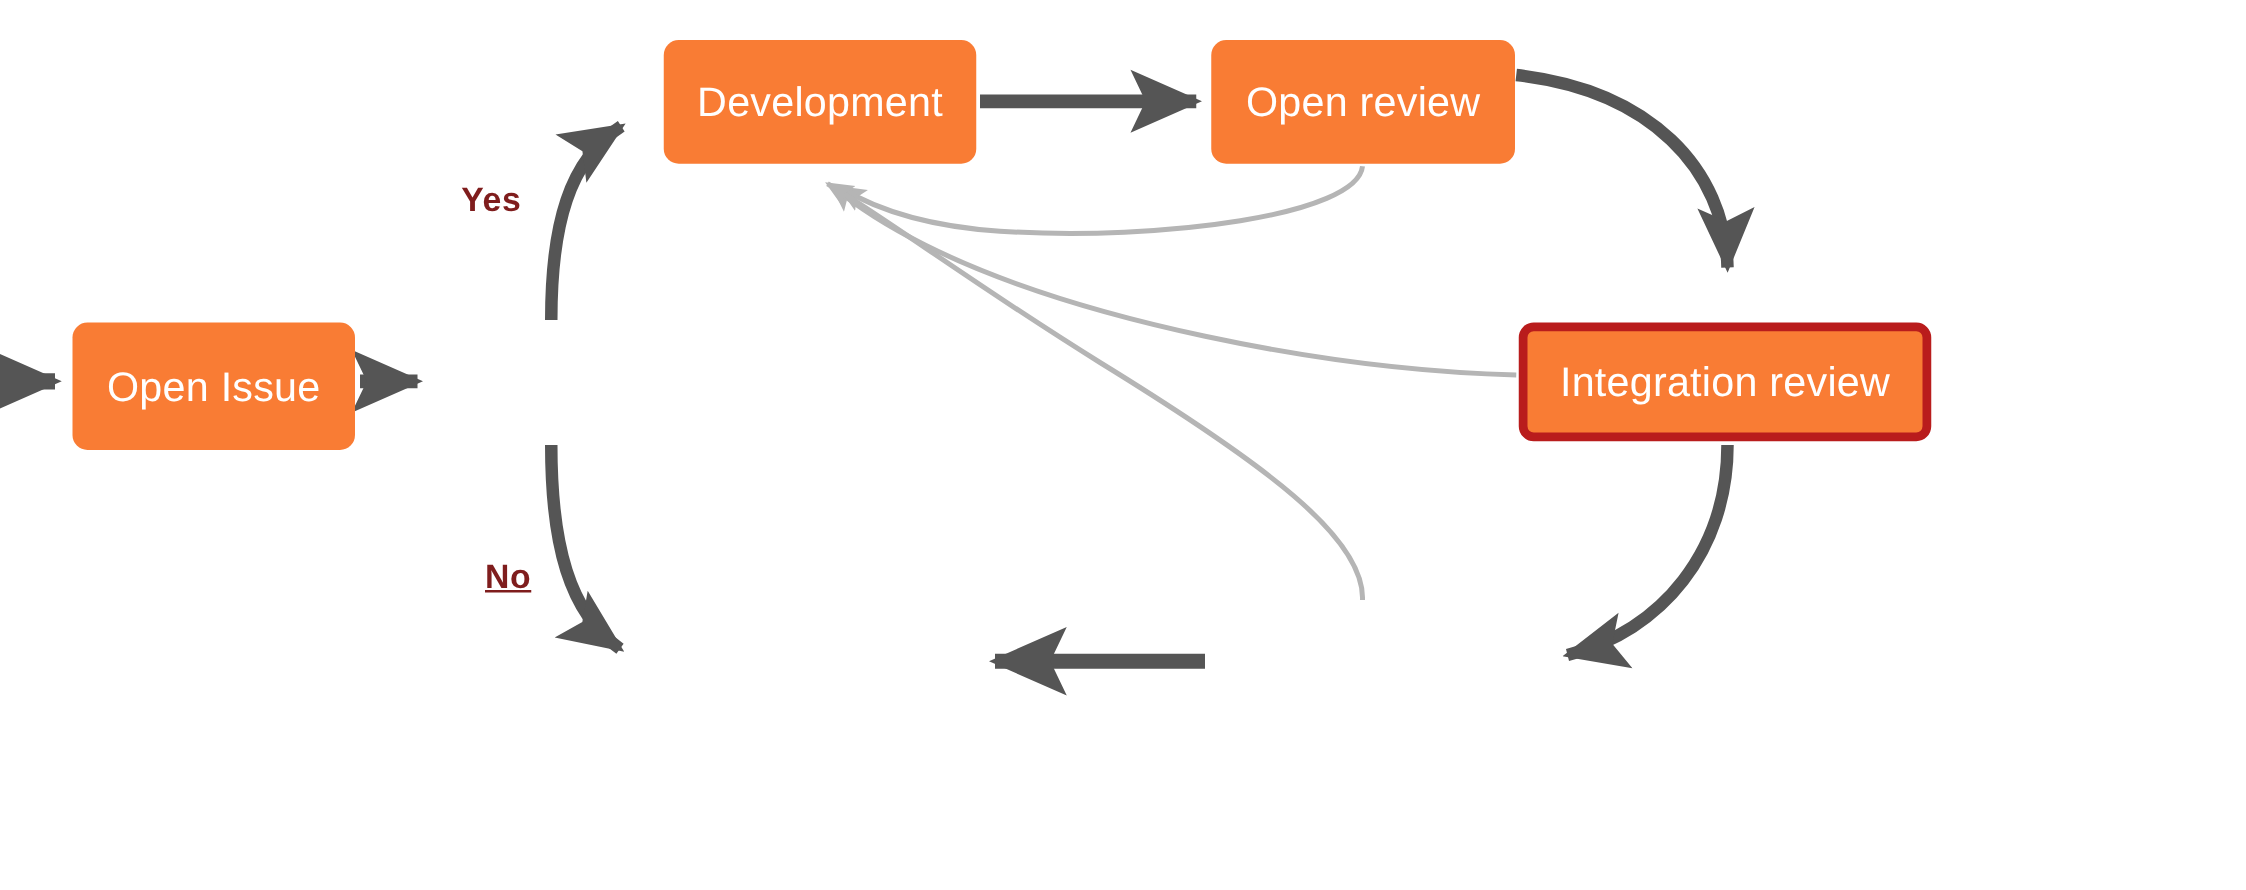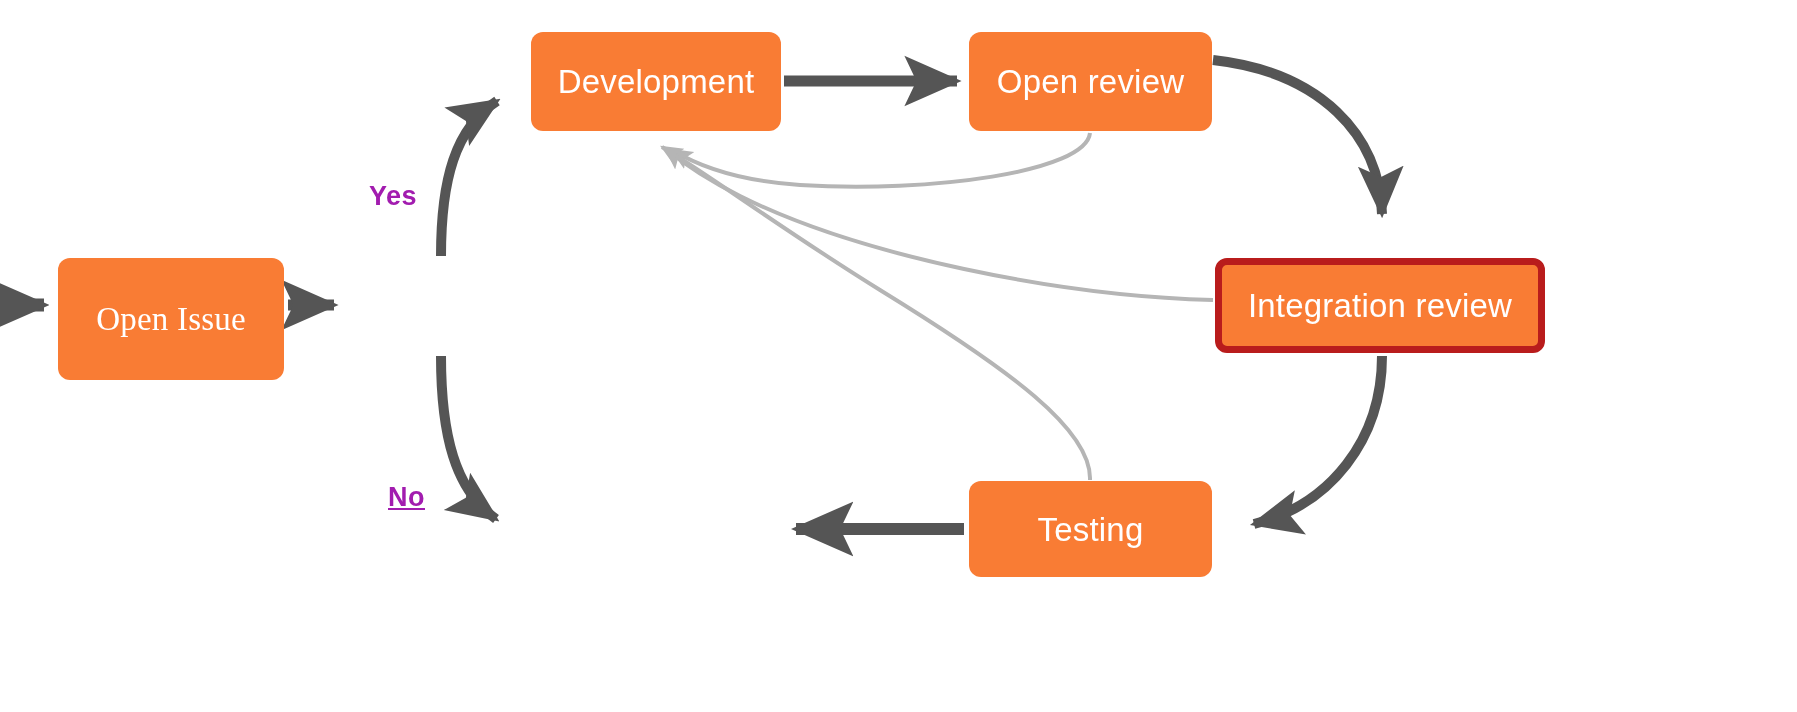--- a/index.html
+++ b/index.html
@@ -34,27 +34,26 @@
     letter-spacing:0.2px;
     line-height:1;
     white-space:nowrap;
     user-select:none;
   }
   .node.bordered{
     border:7px solid #b91c1c;
   }
   .edge-label{
     position:absolute;
-    color:#a21caf;
+    color:#7f1d1d;
     font-size:27px;
     font-weight:bold;
     letter-spacing:0.5px;
     white-space:nowrap;
     user-select:none;
-    margin-top:36px;
   }
 </style>
 </head>
 <body>
 
 <div id="stage">
 
   <svg id="edges" viewBox="0 0 1797 712" width="1797" height="712">
     <defs>
       <marker id="arrowDark" viewBox="0 0 10 10" refX="9.2" refY="5" markerWidth="5.2" markerHeight="5.2" orient="auto-start-reverse">
@@ -103,40 +102,37 @@
 
     <g>
       <path d="M 1213 300 C 1060 296 860 256 740 196 C 708 180 684 164 666 149" fill="none" stroke="#b5b5b5" stroke-width="4" marker-end="url(#arrowLight)"></path>
     </g>
 
     <g>
       <path d="M 1090 480 C 1092 430 1010 370 880 290 C 780 228 708 174 662 147" fill="none" stroke="#b5b5b5" stroke-width="4" marker-end="url(#arrowLight)"></path>
     </g>
   </svg>
 
-  <div class="node" style="left:58px;top:258px;width:226px;height:122px;font-family:Liberation Serif, serif;">
+  <div class="node" style="left:58px;top:258px;width:226px;height:102px;">
     <span>Open Issue</span>
   </div>
 
 
   <div class="node" style="left:531px;top:32px;width:250px;height:99px;text-align:center;">
     <span>Development</span>
   </div>
 
   <div class="node" style="left:969px;top:32px;width:243px;height:99px;">
     <span>Open review</span>
   </div>
 
   <div class="node bordered" style="left:1215px;top:258px;width:330px;height:95px;">
     <span>Integration review</span>
   </div>
 
-  <div class="node" style="left:969px;top:481px;width:243px;height:96px;">
-    <span>Testing</span>
-  </div>
 
 
   <div class="edge-label" style="left:369px;top:145px;">
     <span>Yes</span>
   </div>
 
   <div class="edge-label" style="left:388px;top:446px;text-decoration:underline;">
     <span>No</span>
   </div>
 

